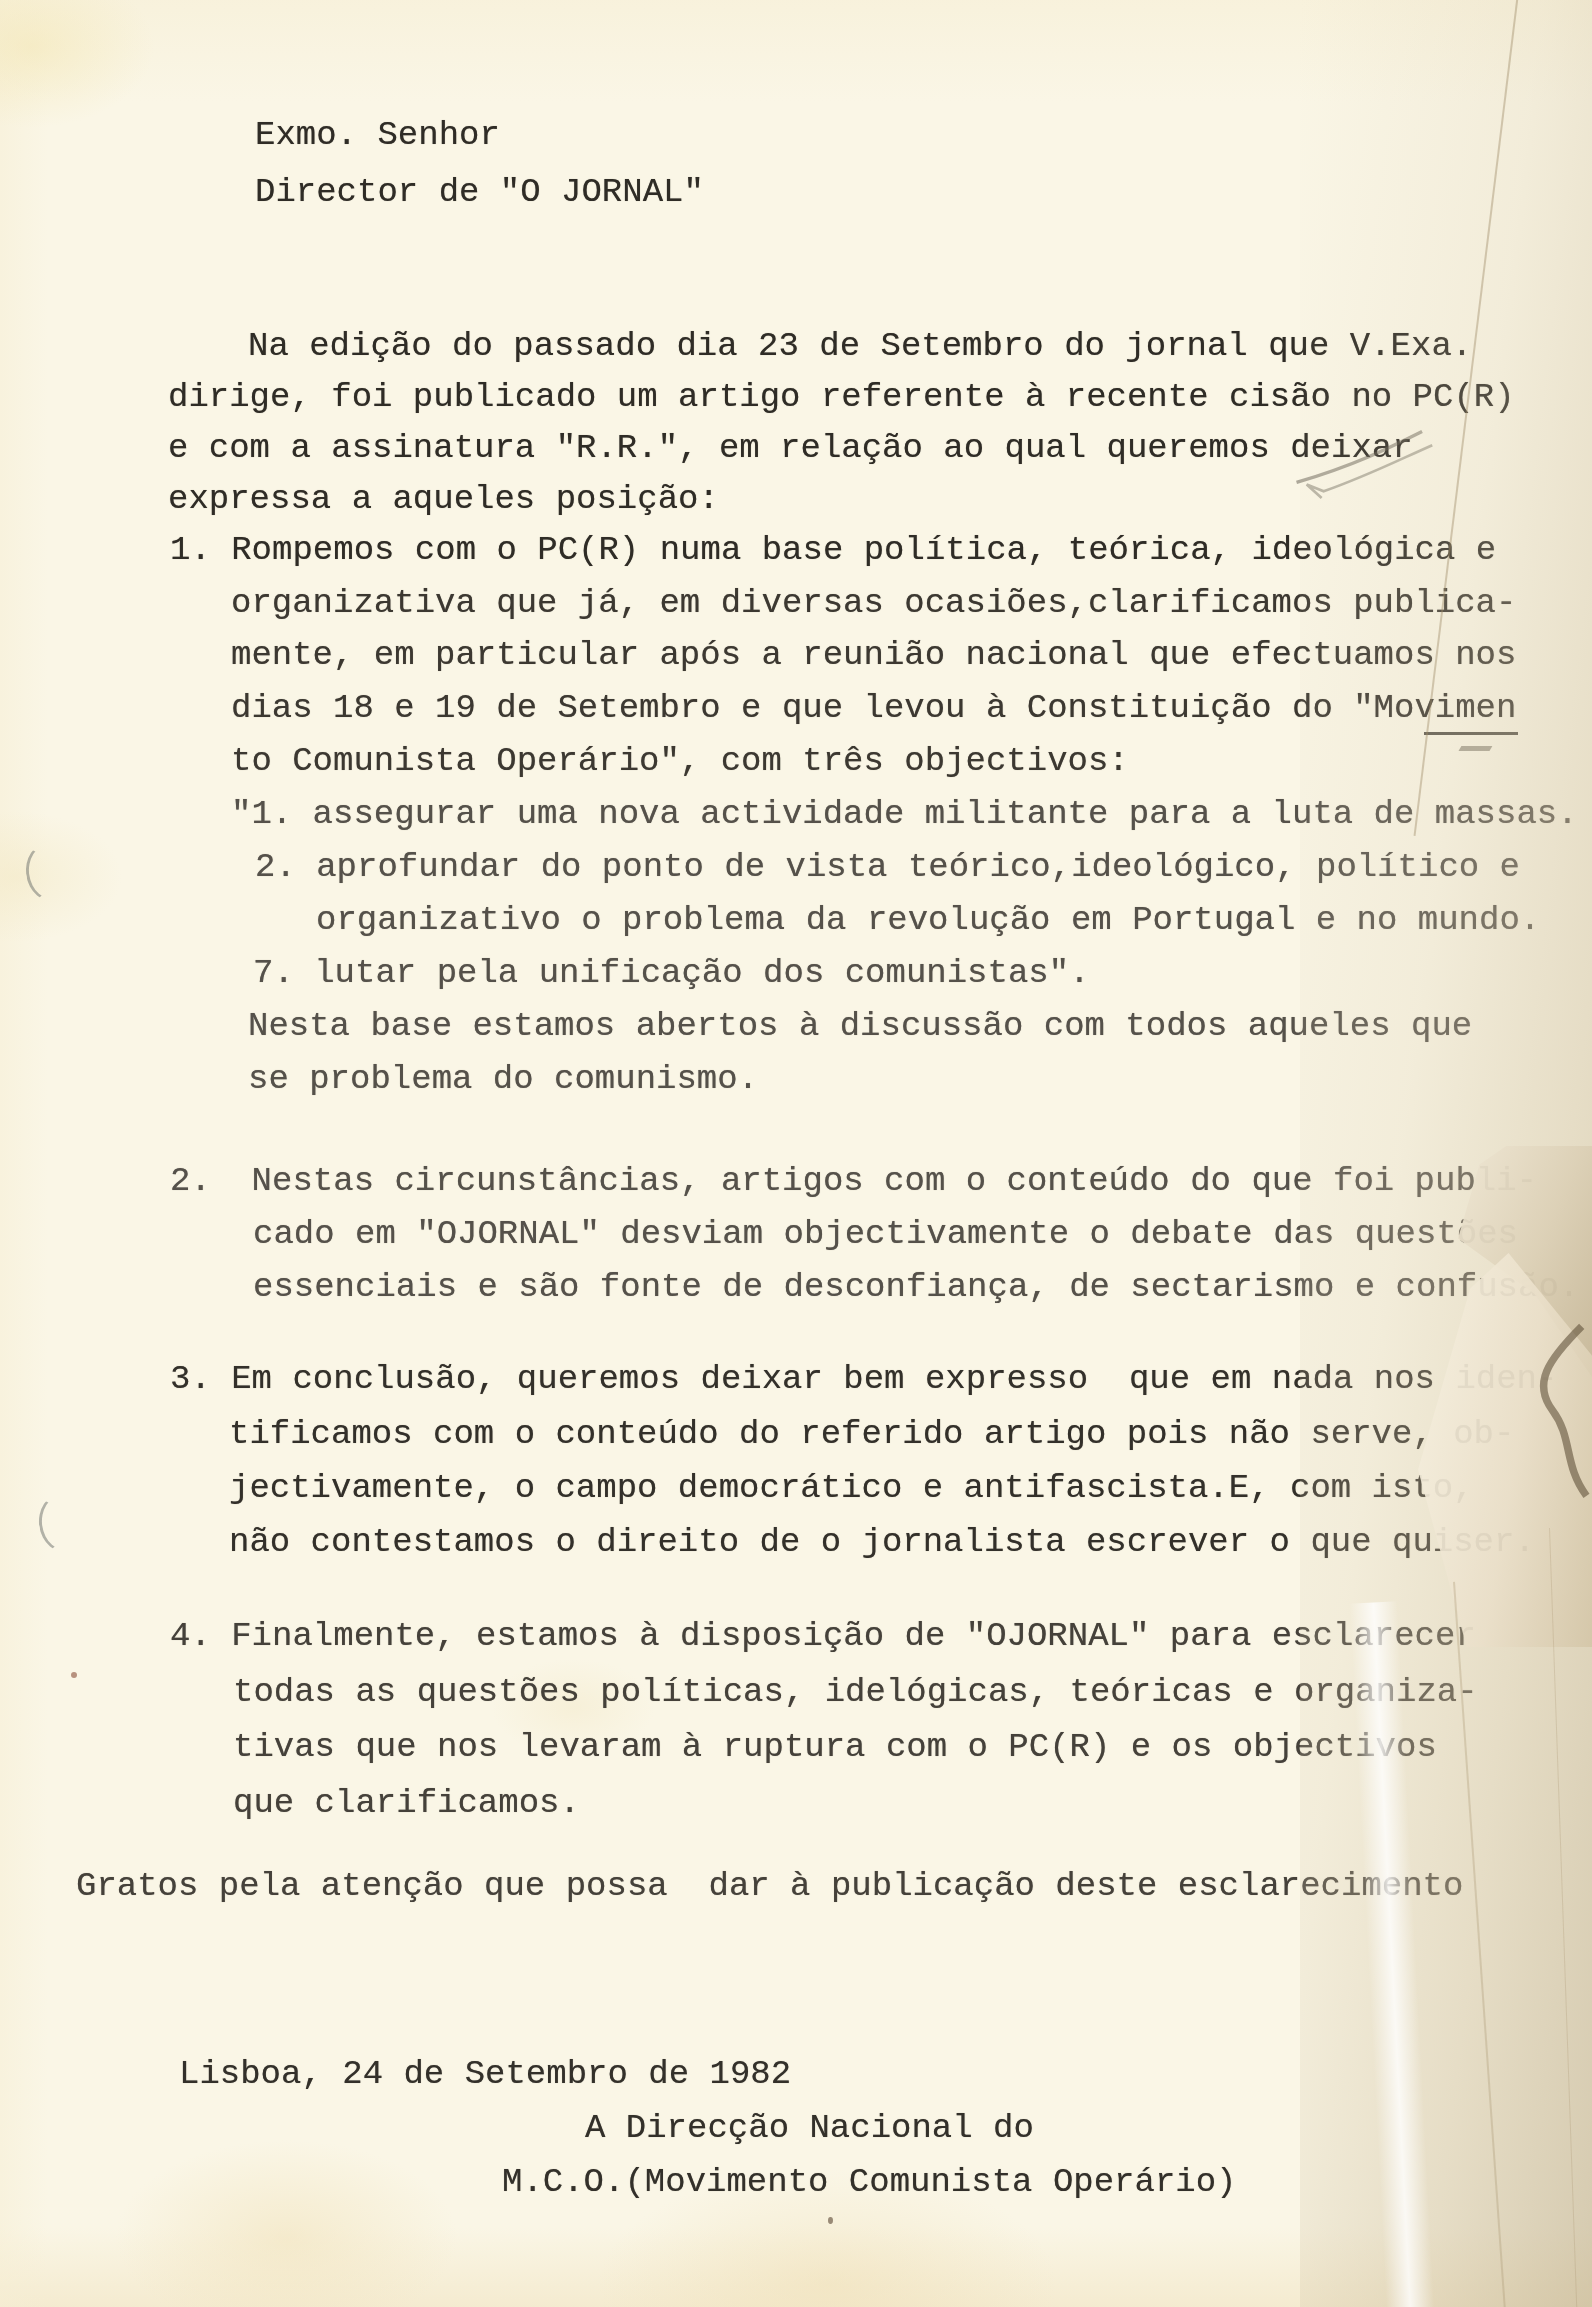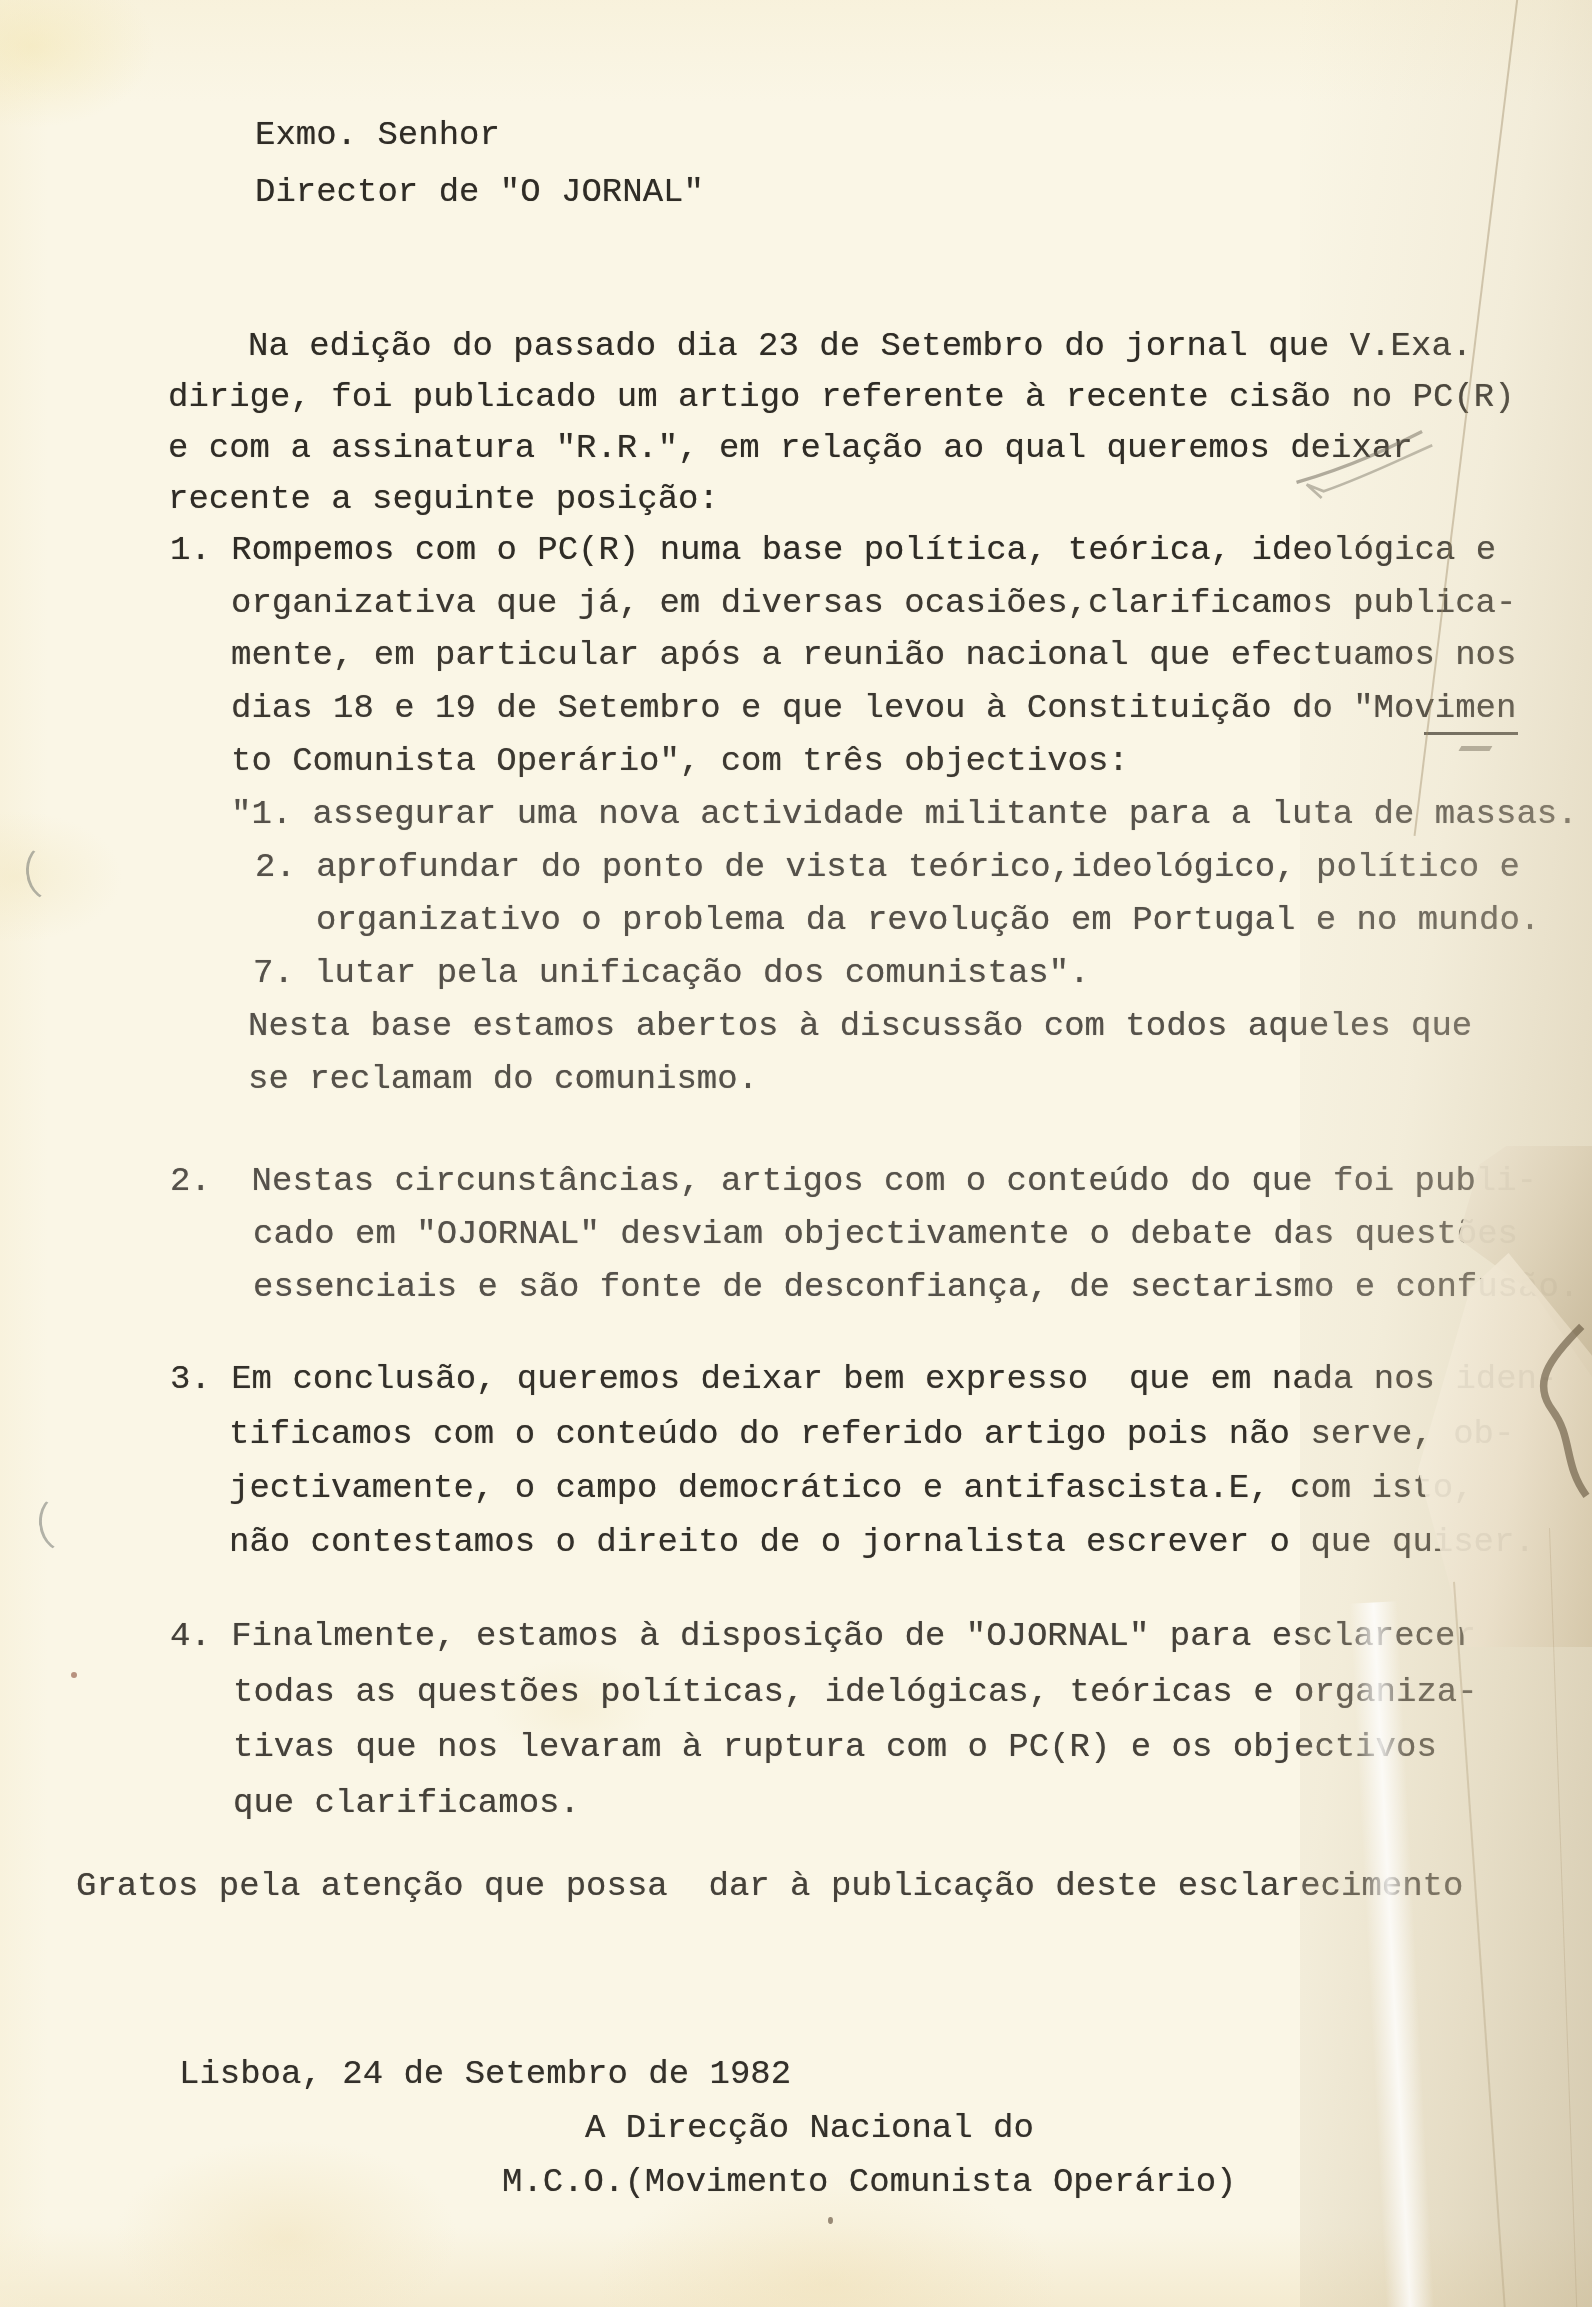--- a/index.html
+++ b/index.html
@@ -89,34 +89,34 @@
 <body>
 
 <div class="page">
 
   <div class="line ink-a" style="left:255px;top:115px">Exmo. Senhor</div>
   <div class="line ink-a" style="left:255px;top:172px">Director de "O JORNAL"</div>
 
   <div class="line ink-a" style="left:248px;top:326px">Na edição do passado dia 23 de Setembro do jornal que V.Exa.</div>
   <div class="line ink-a" style="left:168px;top:377px">dirige, foi publicado um artigo referente à recente cisão no PC(R)</div>
   <div class="line ink-a" style="left:168px;top:428px">e com a assinatura "R.R.", em relação ao qual queremos deixar</div>
-  <div class="line ink-a" style="left:168px;top:479px">recente a seguinte posição:</div>
+  <div class="line ink-a" style="left:168px;top:479px">expressa a aqueles posição:</div>
 
   <div class="line ink-a" style="left:170px;top:530px">1. Rompemos com o PC(R) numa base política, teórica, ideológica e</div>
   <div class="line ink-m" style="left:231px;top:583px">organizativa que já, em diversas ocasiões,clarificamos publica-</div>
   <div class="line ink-m" style="left:231px;top:635px">mente, em particular após a reunião nacional que efectuamos nos</div>
   <div class="line ink-m" style="left:231px;top:688px">dias 18 e 19 de Setembro e que levou à Constituição do "Movimen</div>
   <div class="line ink-m" style="left:231px;top:741px">to Comunista Operário", com três objectivos:</div>
 
   <div class="line ink-l" style="left:231px;top:794px">"1. assegurar uma nova actividade militante para a luta de massas.</div>
   <div class="line ink-l" style="left:255px;top:847px">2. aprofundar do ponto de vista teórico,ideológico, político e</div>
   <div class="line ink-l" style="left:316px;top:900px">organizativo o problema da revolução em Portugal e no mundo.</div>
   <div class="line ink-l" style="left:253px;top:953px">7. lutar pela unificação dos comunistas".</div>
   <div class="line ink-l" style="left:248px;top:1006px">Nesta base estamos abertos à discussão com todos aqueles que</div>
-  <div class="line ink-l" style="left:248px;top:1059px">se reclamam do comunismo.</div>
+  <div class="line ink-l" style="left:248px;top:1059px">se problema do comunismo.</div>
 
   <div class="line ink-l" style="left:170px;top:1161px">2.  Nestas circunstâncias, artigos com o conteúdo do que foi publi-</div>
   <div class="line ink-l" style="left:253px;top:1214px">cado em "OJORNAL" desviam objectivamente o debate das questões</div>
   <div class="line ink-l" style="left:253px;top:1267px">essenciais e são fonte de desconfiança, de sectarismo e confusão.</div>
 
   <div class="line ink-d" style="left:170px;top:1359px">3. Em conclusão, queremos deixar bem expresso  que em nada nos iden-</div>
   <div class="line ink-d" style="left:229px;top:1414px">tificamos com o conteúdo do referido artigo pois não serve, ob-</div>
   <div class="line ink-d" style="left:229px;top:1468px">jectivamente, o campo democrático e antifascista.E, com isto,</div>
   <div class="line ink-d" style="left:229px;top:1522px">não contestamos o direito de o jornalista escrever o que quiser.</div>
 

